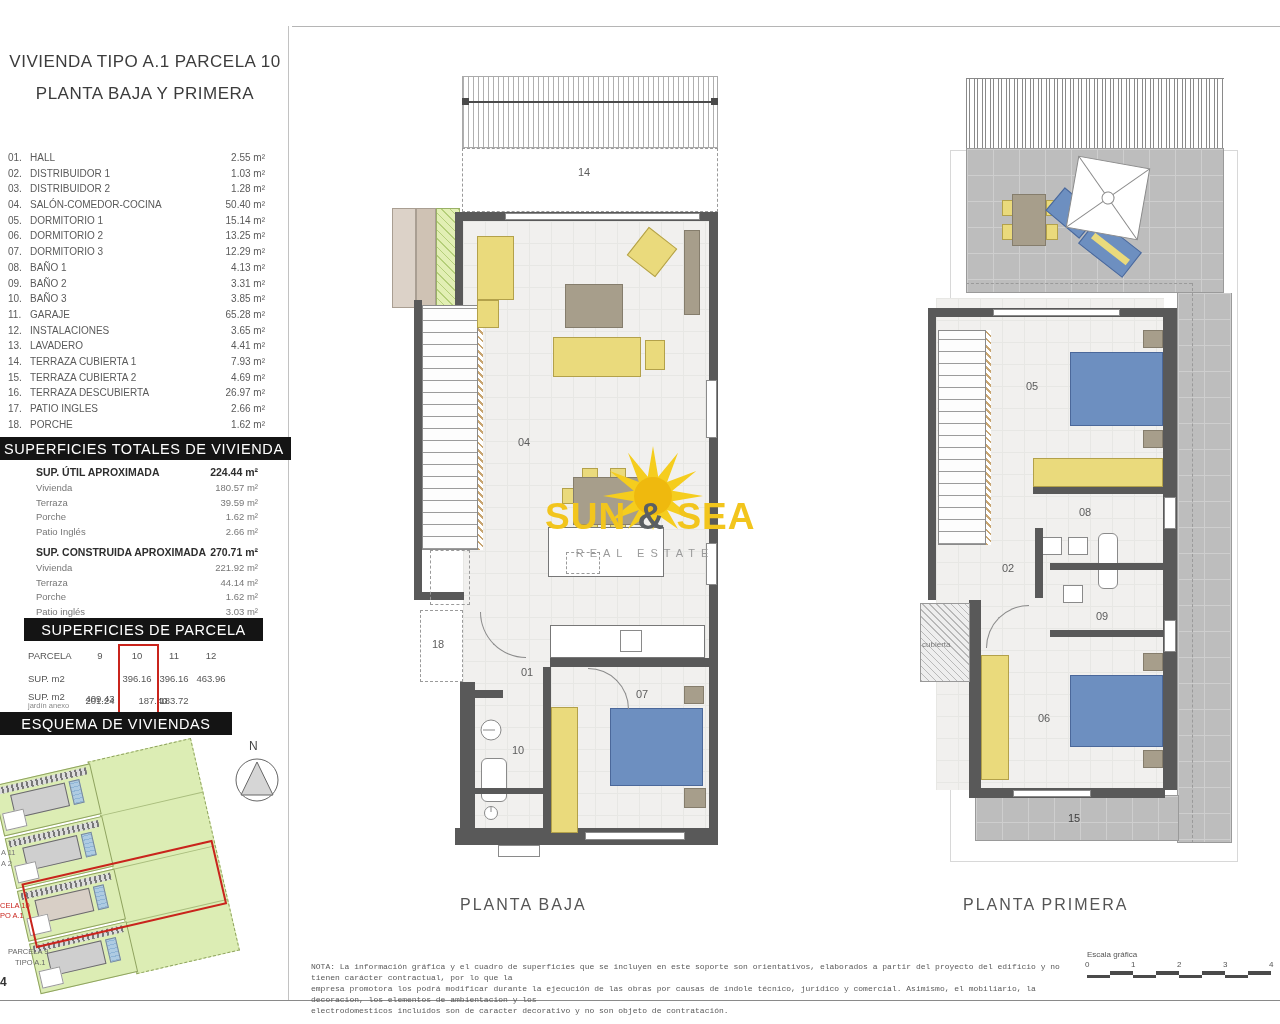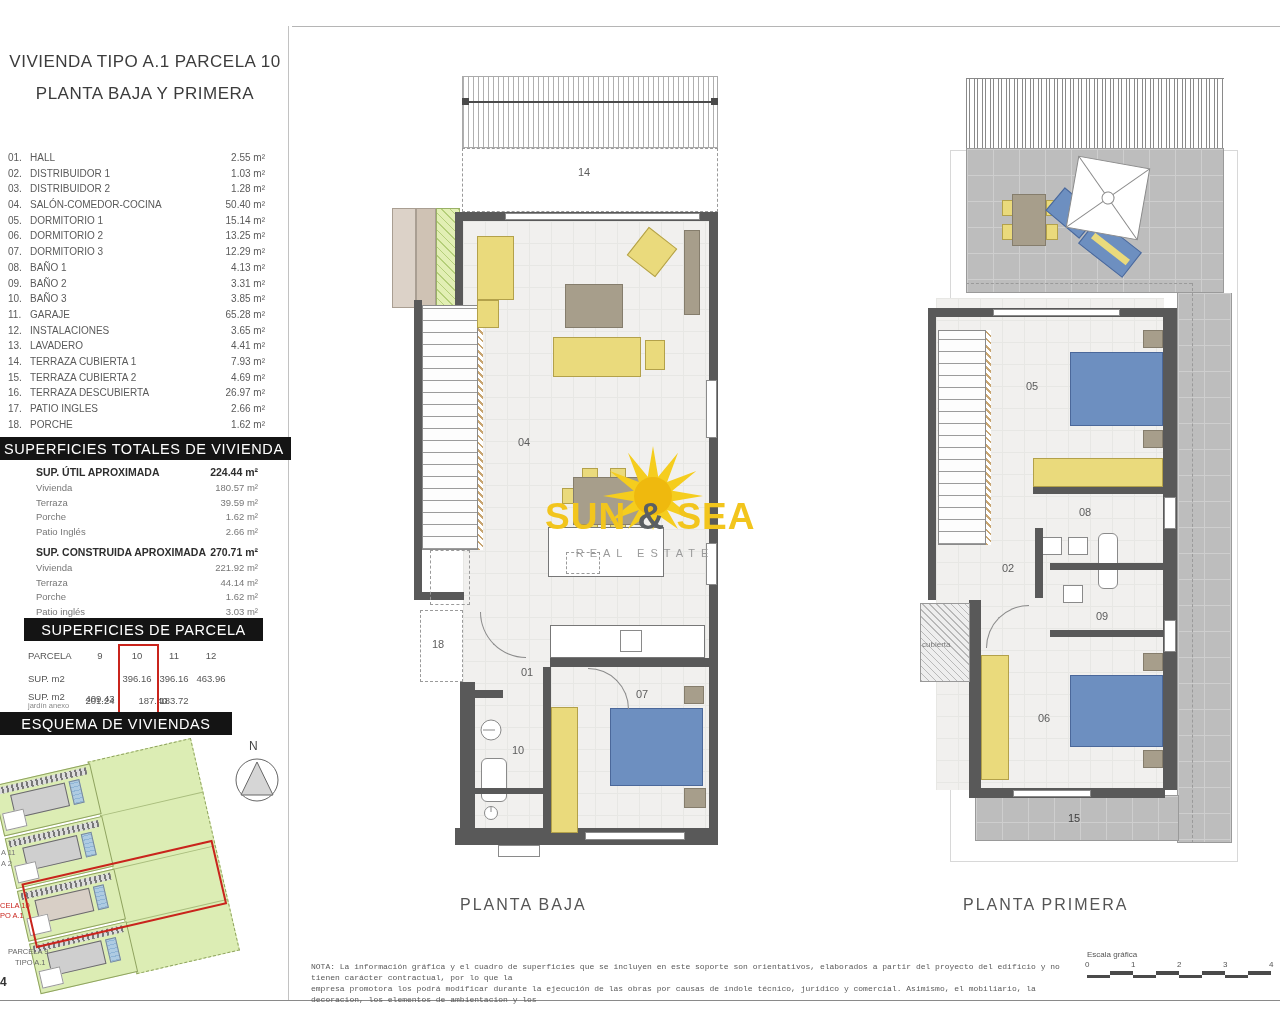--- a/index.html
+++ b/index.html
@@ -466,20 +466,21 @@
     <div class="beige" style="left:1143px;top:653px;width:20px;height:18px;"></div>
     <div class="beige" style="left:1143px;top:750px;width:20px;height:18px;"></div>
     <div class="yellow" style="left:981px;top:655px;width:28px;height:125px;"></div>
 
     <div class="plan-caption" style="left:963px;top:896px;">PLANTA PRIMERA</div>
   </div>
 
   <div class="nota" style="left:311px;top:961px;font-family:Liberation Mono, monospace;">
     <div>NOTA: La información gráfica y el cuadro de superficies que se incluyen en este soporte son orientativos, elaborados a partir del proyecto del edificio y no tienen carácter contractual, por lo que la</div>
     <div>empresa promotora los podrá modificar durante la ejecución de las obras por causas de índole técnico, jurídico y comercial. Asimismo, el mobiliario, la decoracion, los elementos de ambientacion y los</div>
+    <div>electrodomesticos incluidos son de caracter decorativo y no son objeto de contratación.</div>
   </div>
 
   <div class="escala-label" style="left:1087px;top:950px;">Escala gráfica</div>
   <div class="escala-ticks" style="left:1085px;top:960px;">0</div>
   <div class="escala-ticks" style="left:1131px;top:960px;">1</div>
   <div class="escala-ticks" style="left:1177px;top:960px;">2</div>
   <div class="escala-ticks" style="left:1223px;top:960px;">3</div>
   <div class="escala-ticks" style="left:1269px;top:960px;">4</div>
   <div class="sbar" style="left:1087px;top:971px;">
     <div class="r1"></div>

